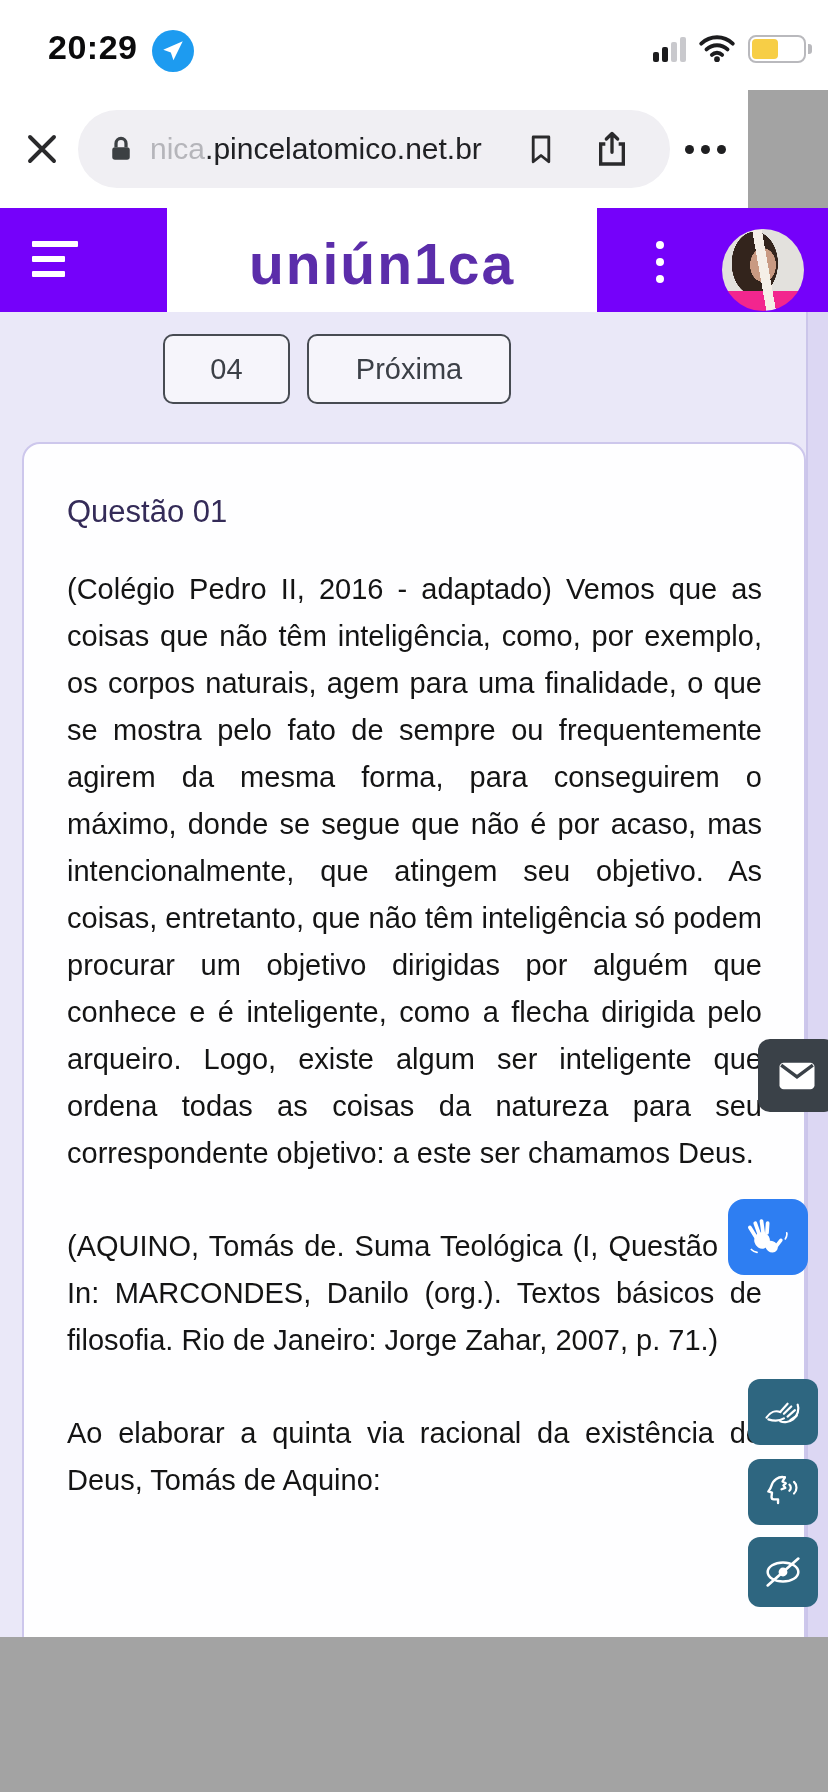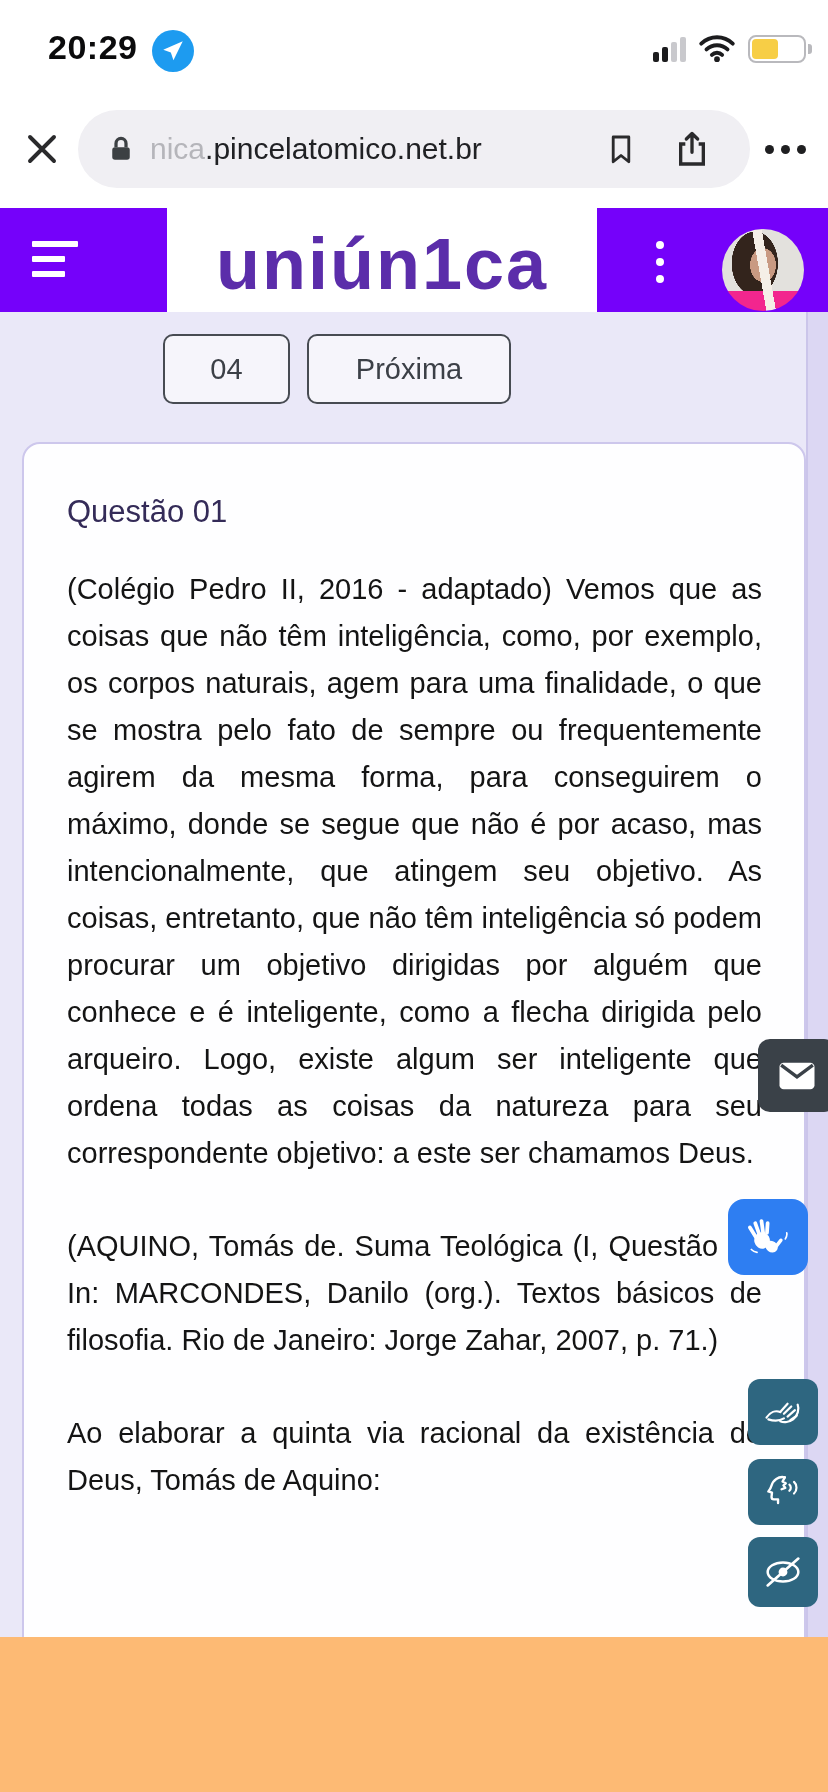--- a/index.html
+++ b/index.html
@@ -1,55 +1,55 @@
 <!DOCTYPE html>
 <html><head>
 <meta charset="utf-8">
 <style>
   * { margin:0; padding:0; box-sizing:border-box; }
   html,body { background:#fff; }
   body { font-family:"Liberation Sans", sans-serif; }
-  .screen { position:relative; width:828px; height:1792px; background:#fdba74; overflow:hidden; }
+  .screen { position:relative; width:828px; height:1792px; background:#a3a3a3; overflow:hidden; }
 
   
   .statusbar { position:absolute; left:0; top:0; width:828px; height:90px; background:#fff; }
   .time { position:absolute; left:48px; top:28px; font-size:34px; font-weight:700; color:#0b0b0c; letter-spacing:.5px; }
   .loc-badge { position:absolute; left:152px; top:30px; width:42px; height:42px; border-radius:50%; background:#1d9bf0; display:flex; align-items:center; justify-content:center; }
   .sb-right { position:absolute; right:22px; top:34px; display:flex; align-items:center; gap:12px; }
   .signal { display:flex; align-items:flex-end; gap:3px; height:26px; }
   .signal i { display:block; width:6px; border-radius:2px; background:#1c1c1e; }
   .signal i:nth-child(1){height:10px;} .signal i:nth-child(2){height:15px;}
   .signal i:nth-child(3){height:20px;background:#c9c9cd;} .signal i:nth-child(4){height:25px;background:#c9c9cd;}
   .battery { position:relative; width:58px; height:28px; }
   .battery .shell { position:absolute; inset:0; border:2.5px solid #b9b9bd; border-radius:8px; }
   .battery .fill { position:absolute; left:4px; top:4px; bottom:4px; width:45%; background:#f7ce46; border-radius:4px; }
   .battery .nub { position:absolute; right:-6px; top:9px; width:4px; height:10px; background:#b9b9bd; border-radius:0 3px 3px 0; }
 
   
-  .browserbar { position:absolute; left:0; top:90px; width:828px; height:118px; background:#fff; display:flex; align-items:center; }
+  .browserbar { position:absolute; left:0; top:90px; width:748px; height:118px; background:#fff; display:flex; align-items:center; }
   .close-btn { width:44px; height:44px; margin-left:20px; display:flex; align-items:center; justify-content:center; flex:0 0 auto; }
   .pill { flex:1 1 auto; margin-left:14px; height:78px; background:#f0eff3; border-radius:39px; display:flex; align-items:center; padding:0 38px 0 28px; min-width:0; }
   .url { flex:1 1 auto; font-size:30px; color:#202124; white-space:nowrap; overflow:hidden; margin-left:14px; }
   .url .faded { color:#b5b5ba; }
   .pill .ic { flex:0 0 auto; }
   .pill .bookmark { margin-left:16px; }
   .pill .share { margin-left:34px; }
   .overflow-btn { flex:0 0 auto; width:70px; display:flex; justify-content:center; align-items:center; gap:7px; margin-right:8px; }
   .overflow-btn b { width:9px; height:9px; border-radius:50%; background:#1f1f21; }
 
   
   .appheader { position:absolute; left:0; top:208px; width:828px; height:104px; background:#7501fa; }
   .hamburger { position:absolute; left:32px; top:33px; width:46px; }
   .hamburger i { display:block; background:#fff; height:6px; border-radius:1px; margin-bottom:9px; }
   .hamburger i:nth-child(1){ width:46px; }
   .hamburger i:nth-child(2){ width:33px; }
   .hamburger i:nth-child(3){ width:33px; margin-bottom:0; }
   .logobox { position:absolute; left:167px; top:0; width:430px; height:104px; background:#fff; display:flex; flex-direction:column; align-items:center; justify-content:center; padding-top:6px; }
   .logo-sub { font-size:23px; font-weight:700; color:#5b2daa; letter-spacing:1.5px; line-height:1; }
-  .logo-main { font-size:72px; font-weight:700; color:#5b2daa; letter-spacing:2px; line-height:1.0; margin-top:2px; }
+  .logo-main { font-size:57px; font-weight:700; color:#5b2daa; letter-spacing:2px; line-height:1.0; margin-top:2px; }
   .kebab { position:absolute; left:648px; top:26px; width:24px; height:56px; display:flex; flex-direction:column; align-items:center; justify-content:center; gap:9px; }
   .kebab b { width:8px; height:8px; border-radius:50%; background:#fff; }
   .avatar { position:absolute; left:722px; top:21px; width:82px; height:82px; border-radius:50%;
     background:
       linear-gradient(80deg, rgba(0,0,0,0) 0 46%, #f5efe7 46% 56%, rgba(0,0,0,0) 56%),
       linear-gradient(0deg, #f2268e 0 24%, rgba(0,0,0,0) 24%),
       radial-gradient(ellipse 26% 34% at 50% 44%, #c99a82 0 60%, rgba(0,0,0,0) 61%),
       radial-gradient(ellipse 40% 55% at 40% 42%, #33241c 0 70%, rgba(0,0,0,0) 71%),
       #e3e1dd;
   }

